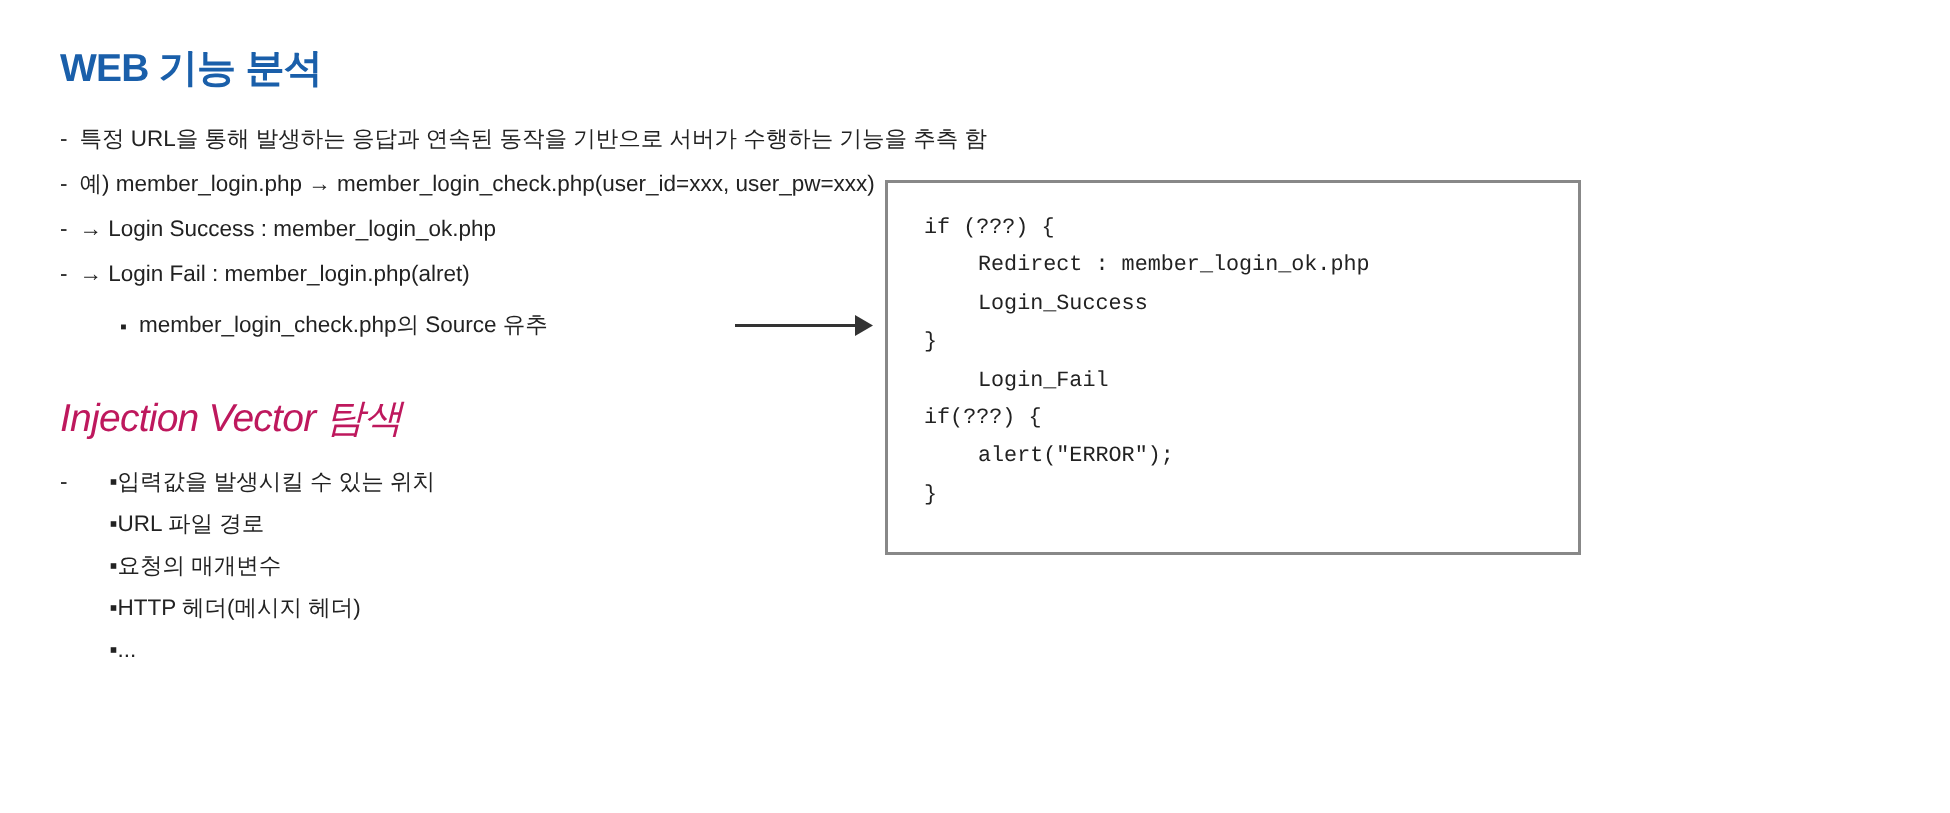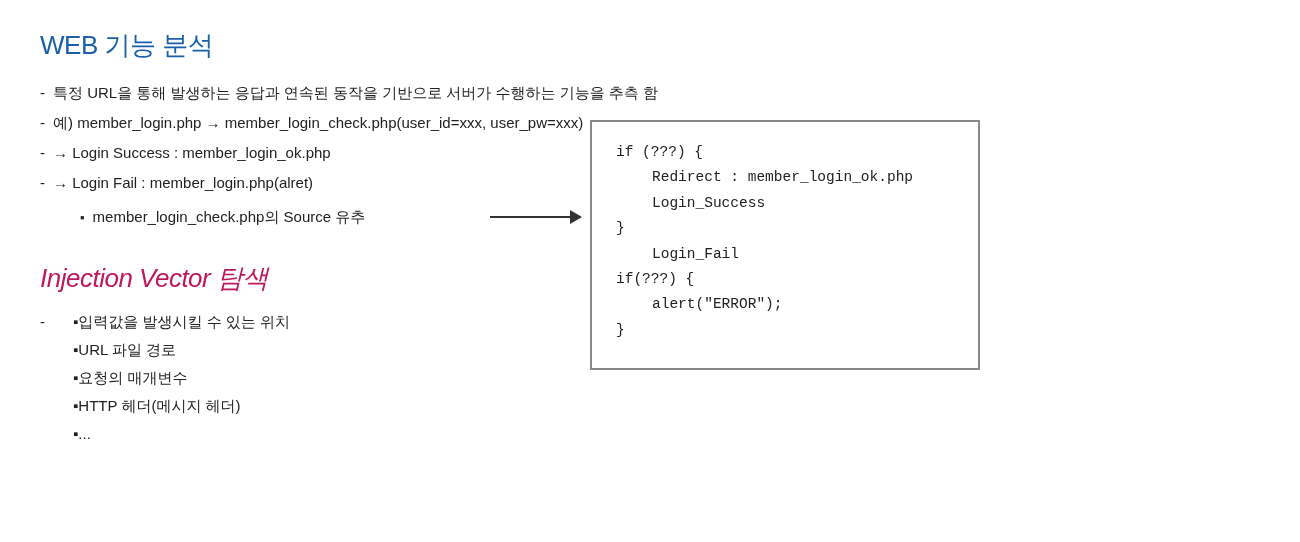--- a/index.html
+++ b/index.html
@@ -25,21 +25,21 @@
       position: relative;
     }
 
     .left-section {
       flex: 1;
       max-width: 720px;
     }
 
     .section-title {
       font-size: 26px;
-      font-weight: 400;
+      font-weight: 700;
       color: #1a5faa;
       margin-bottom: 18px;
       letter-spacing: -0.5px;
     }
 
     .bullet-list {
       list-style: none;
       padding: 0;
     }
 
@@ -127,21 +127,21 @@
       border-top: 7px solid transparent;
       border-bottom: 7px solid transparent;
       border-left: 12px solid #333;
     }
 
     
     .code-box {
       position: absolute;
       left: 590px;
       top: 120px;
-      width: 390px;
+      width: 464px;
       min-height: 250px;
       border: 2px solid #888;
       background: #fff;
       padding: 18px 24px;
       font-family: 'Courier New', Consolas, monospace;
       font-size: 14.5px;
       line-height: 1.75;
       color: #222;
     }
 

